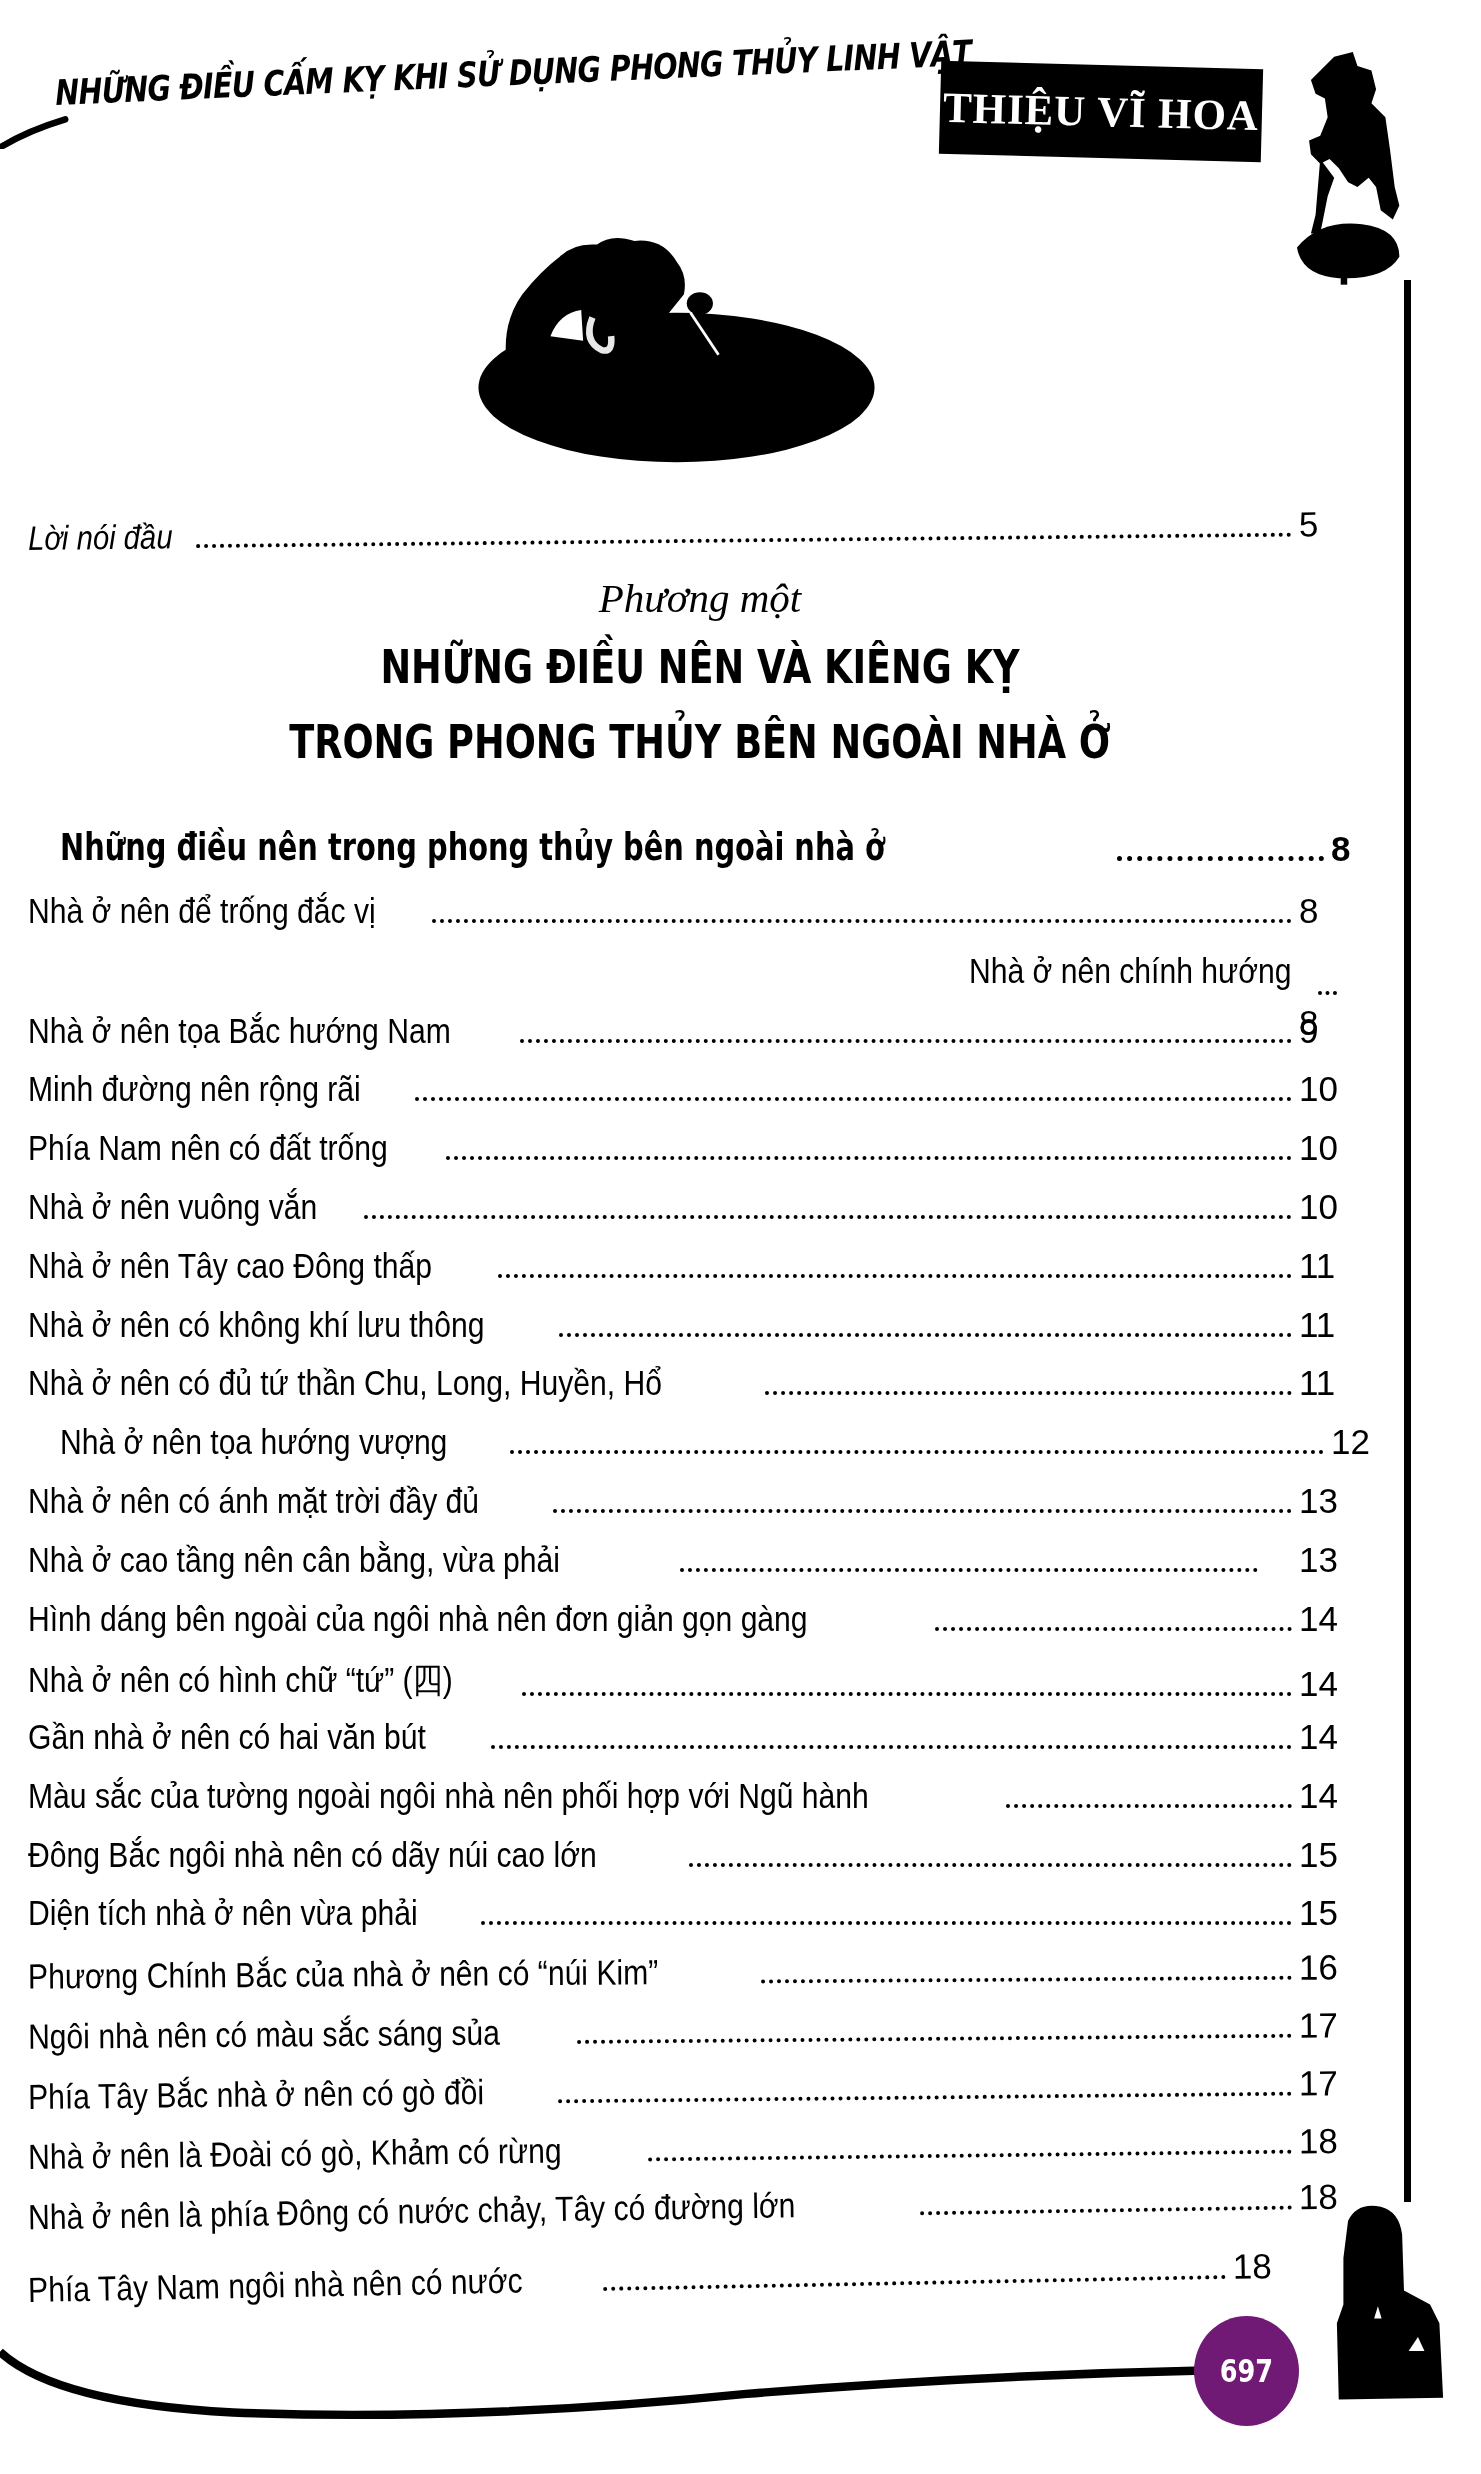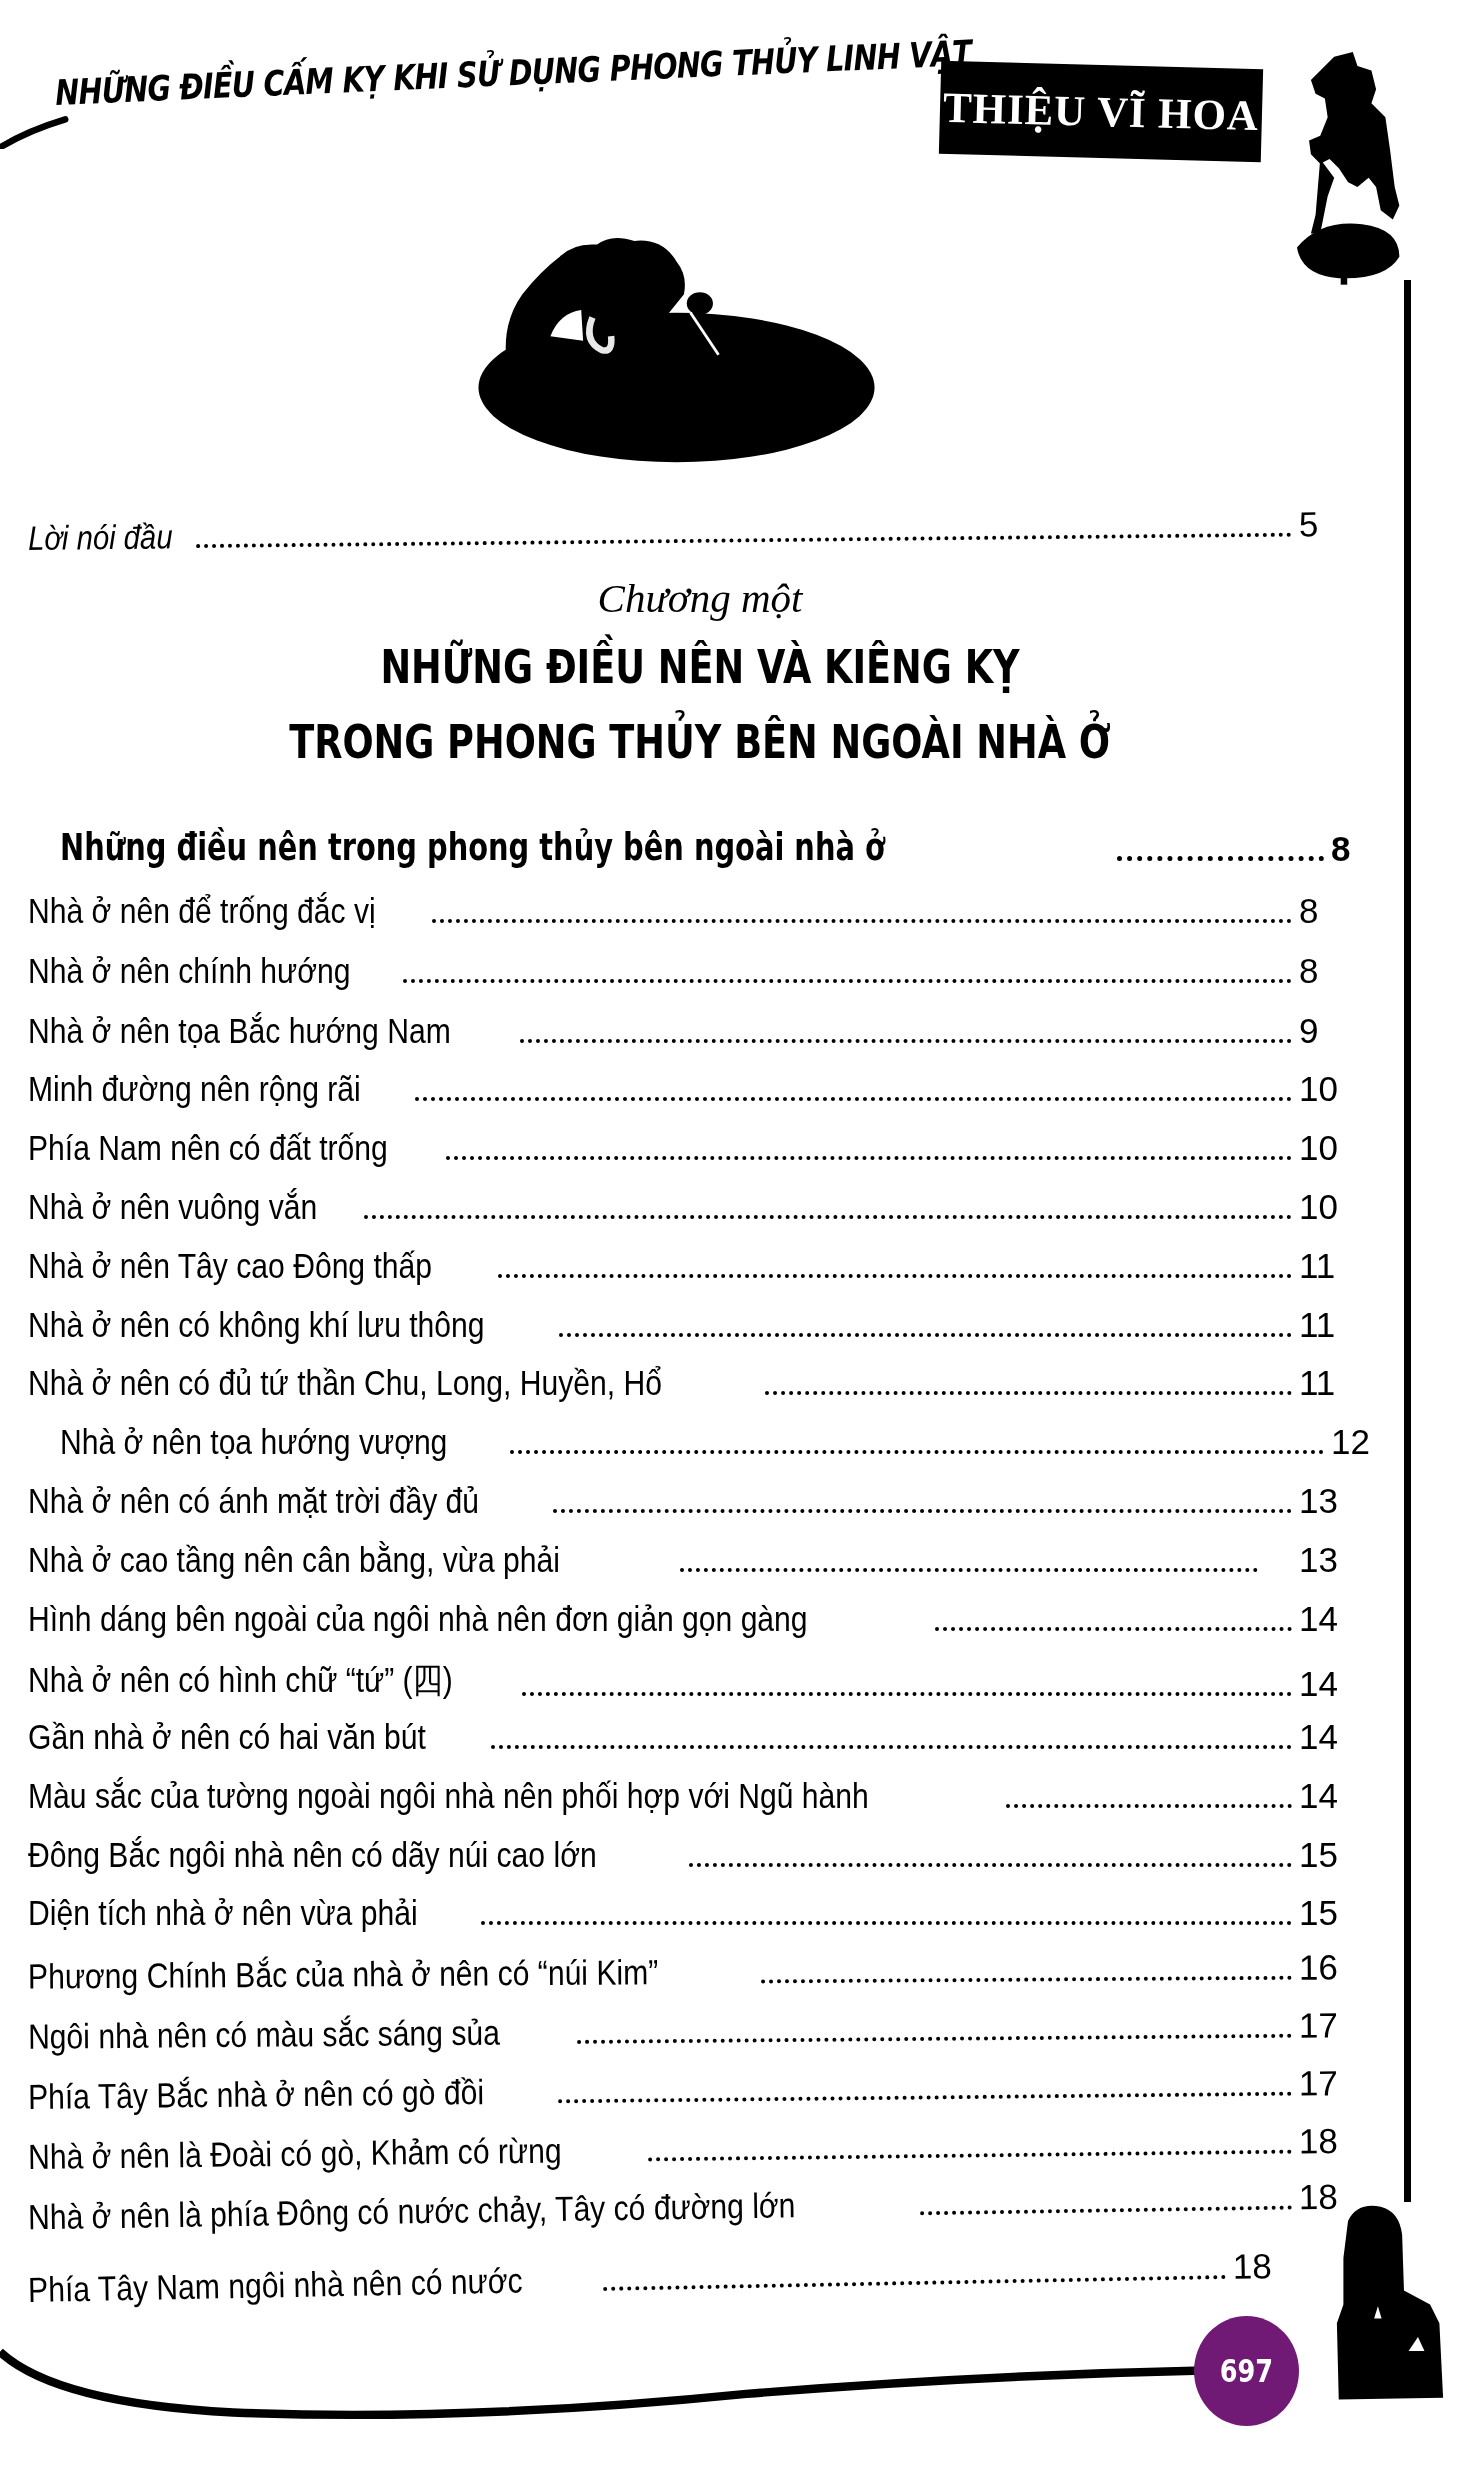--- a/index.html
+++ b/index.html
@@ -56,37 +56,37 @@
   <ellipse cx="245" cy="85" rx="14" ry="12" fill="#000"></ellipse>
   <path d="M235 95 L265 140" stroke="#fff" stroke-width="3"></path>
 </svg>
 
 <div class="row-wrap preface" style="top:511px; transform:rotate(-0.6deg);">
   <span class="toc-label">Lời nói đầu</span>
   <span class="toc-dots"></span>
   <span class="toc-page">5</span>
 </div>
 
-<div class="abs chapter-label">Chương một</div>
+<div class="abs chapter-label">Phương một</div>
 <div class="abs chapter-title" style="top:639px;">NHỮNG ĐIỀU NÊN VÀ KIÊNG KỴ</div>
 <div class="abs chapter-title" style="top:714px;">TRONG PHONG THỦY BÊN NGOÀI NHÀ Ở</div>
 
 <div class="row-wrap section-row" style="top:826px;margin-left:32px;">
   <span class="toc-label">Những điều nên trong phong thủy bên ngoài nhà ở</span>
   <span class="toc-dots"></span>
   <span class="toc-page">8</span>
 </div>
 
 <div>
   <div class="row-wrap" style="top:891px;">
       <span class="toc-label">Nhà ở nên để trống đắc vị</span>
       <span class="toc-dots"></span>
       <span class="toc-page">8</span>
     </div>
-  <div class="row-wrap" style="top:951px;">
+  <div class="row-wrap" style="top:951px;flex-direction:column;">
       <span class="toc-label">Nhà ở nên chính hướng</span>
       <span class="toc-dots"></span>
       <span class="toc-page">8</span>
     </div>
   <div class="row-wrap" style="top:1011px;">
       <span class="toc-label">Nhà ở nên tọa Bắc hướng Nam</span>
       <span class="toc-dots"></span>
       <span class="toc-page">9</span>
     </div>
   <div class="row-wrap" style="top:1069px;">

